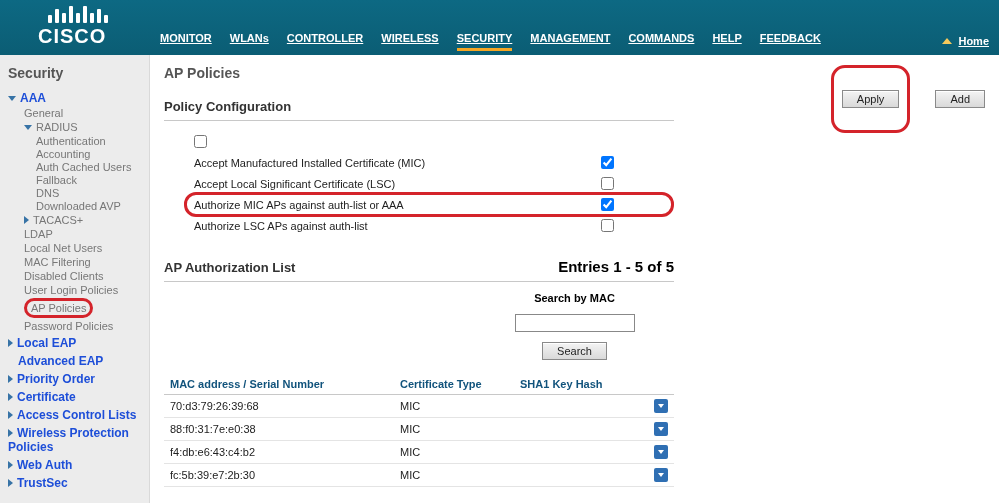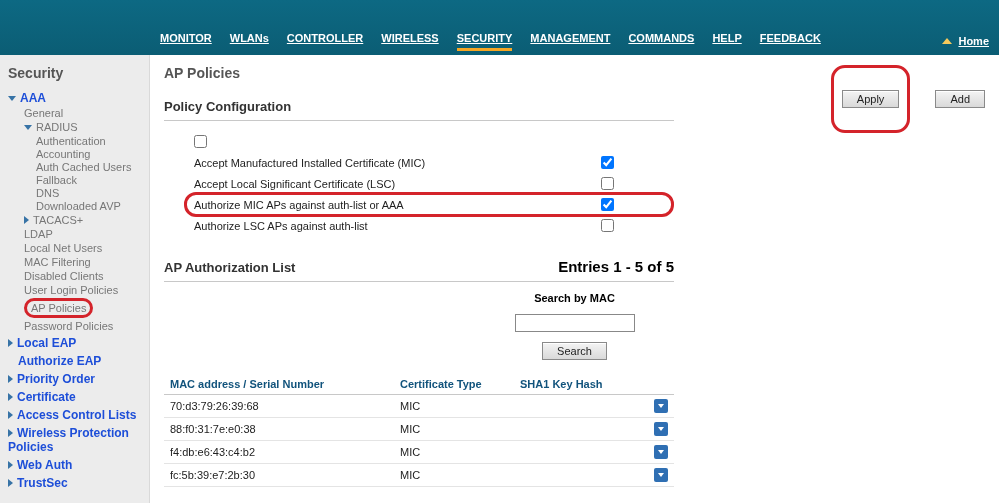--- a/index.html
+++ b/index.html
@@ -62,20 +62,34 @@
   table.authtable { width:510px; border-collapse:collapse; font-size:11px; }
   table.authtable th { text-align:left; color:#11537c; font-weight:bold; padding:4px 6px; border-bottom:1px solid #c8c8c8; cursor:default; }
   table.authtable td { padding:4px 6px; border-bottom:1px solid #e4e4e4; color:#222; }
   .row-arrow { width:14px; height:14px; background:#2f6fb3; border-radius:2px; display:inline-block; position:relative; cursor:pointer; float:right; }
   .row-arrow::after { content:""; position:absolute; left:4px; top:5px; width:0; height:0; border-left:3px solid transparent; border-right:3px solid transparent; border-top:4px solid #fff; }
 </style>
 </head>
 <body>
 
 <div class="topbar">
+  <div class="logo-wrap">
+    <div class="logo-bars">
+      <span></span>
+        <span></span>
+        <span></span>
+        <span></span>
+        <span></span>
+        <span></span>
+        <span></span>
+        <span></span>
+        <span></span>
+    </div>
+    <div class="logo-text">CISCO</div>
+  </div>
   <div class="homelink">
     <span class="home-icon"></span>
     <a>Home</a>
   </div>
   <div class="mainnav">
     <a>MONITOR</a>
     <a>WLANs</a>
     <a>CONTROLLER</a>
     <a>WIRELESS</a>
     <a class="active">SECURITY</a>
@@ -102,21 +116,21 @@
     <div class="l2 sub"><span class="tri right"></span><span>TACACS+</span></div>
     <div class="l2 sub">LDAP</div>
     <div class="l2 sub">Local Net Users</div>
     <div class="l2 sub">MAC Filtering</div>
     <div class="l2 sub">Disabled Clients</div>
     <div class="l2 sub">User Login Policies</div>
     <div class="l2 sub"><span class="red-circle"><span>AP Policies</span></span></div>
     <div class="l2 sub">Password Policies</div>
 
     <div class="l1"><span class="tri right"></span><span>Local EAP</span></div>
-    <div class="l1" style="margin-left:10px;">Authorize EAP</div>
+    <div class="l1" style="margin-left:10px;">Advanced EAP</div>
     <div class="l1"><span class="tri right"></span><span>Priority Order</span></div>
     <div class="l1"><span class="tri right"></span><span>Certificate</span></div>
     <div class="l1"><span class="tri right"></span><span>Access Control Lists</span></div>
     <div class="l1"><span class="tri right"></span><span>Wireless Protection Policies</span></div>
     <div class="l1"><span class="tri right"></span><span>Web Auth</span></div>
     <div class="l1"><span class="tri right"></span><span>TrustSec</span></div>
   </div>
 
   <div class="main">
     <h1>AP Policies</h1>

